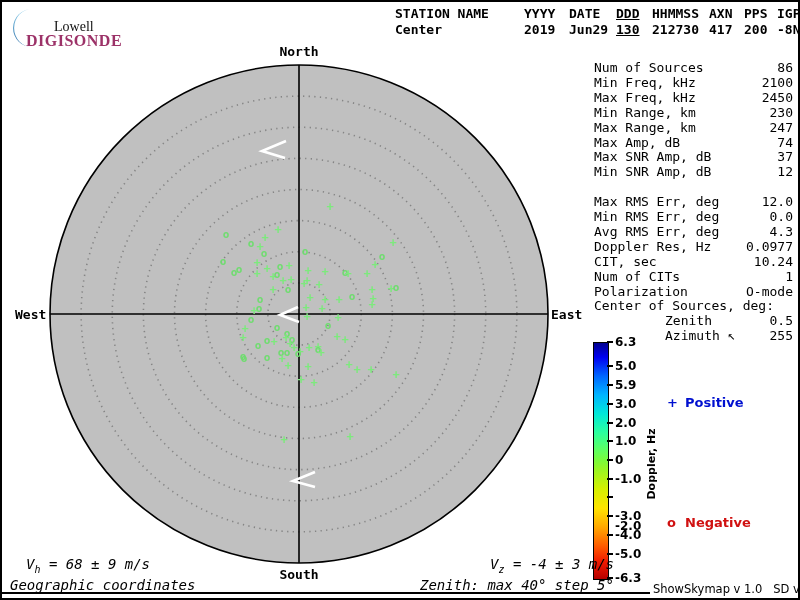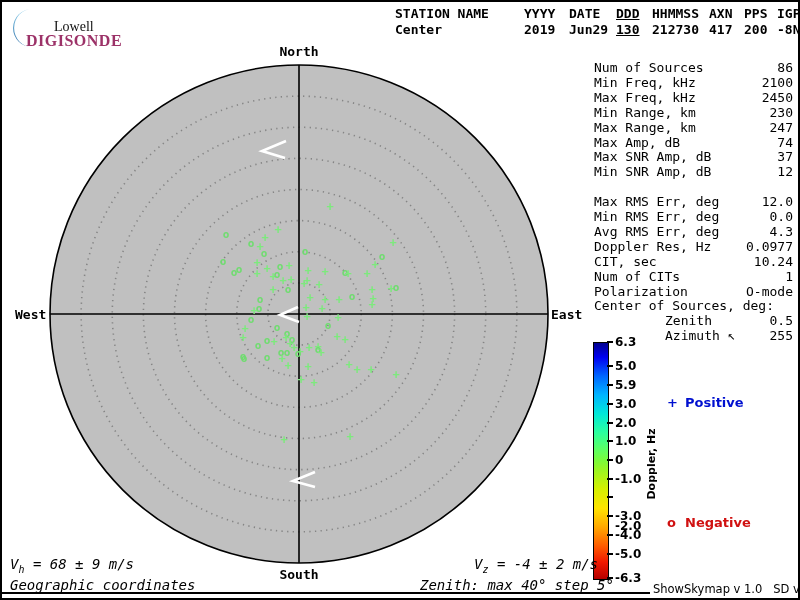--- a/index.html
+++ b/index.html
@@ -49,21 +49,21 @@
   .cb-tick{position:absolute;width:6px;height:2px;background:#000;}
   .cb-label{position:absolute;transform:translateY(-50%);font:bold 12px "DejaVu Sans",sans-serif;white-space:nowrap;}
   #doppler-axis-label{position:absolute;left:651px;top:464px;transform:translate(-50%,-50%) rotate(-90deg);
       font:bold 11px "DejaVu Sans",sans-serif;white-space:nowrap;z-index:2;}
   .legend{position:absolute;font:bold 13px "DejaVu Sans",sans-serif;white-space:pre;z-index:2;}
   #legend-positive{left:667px;top:395px;color:#0010d0;}
   #legend-negative{left:667px;top:515px;color:#d01010;}
   .legend .sign{display:inline-block;width:18px;}
 
   
-  .vel{position:absolute;font:italic 14px "DejaVu Sans Mono",monospace;white-space:pre;z-index:2;}
+  .vel{position:absolute;font:italic 14px "DejaVu Sans Mono",monospace;white-space:pre;z-index:2;margin-left:16px;}
   #vh-readout{left:10px;top:556px;}
   #vz-readout{left:474px;top:556px;}
   .vel sub{font-size:10px;}
   #geo-coords{position:absolute;left:10px;top:577px;font:italic 14px "DejaVu Sans Mono",monospace;z-index:2;}
   #zenith-scale{position:absolute;left:420px;top:577px;font:italic 14px "DejaVu Sans Mono",monospace;z-index:2;text-align:center;}
   #footer-line{position:absolute;left:0px;top:592px;width:650px;height:2px;background:#000;z-index:2;}
   #version-label{position:absolute;left:653px;top:582px;font:11.5px "DejaVu Sans",sans-serif;
       border-bottom:2px solid #000;padding:0 3px 2px 0;white-space:pre;z-index:2;}
 </style>
 </head>
@@ -308,18 +308,18 @@
       <div class="cb-label" style="left: 615px; top: 553.651px;">-5.0</div>
       <div class="cb-tick" style="left: 607px; top: 577px;"></div>
       <div class="cb-label" style="left: 615px; top: 578px;">-6.3</div>
     </div>
   <div id="doppler-axis-label">Doppler, Hz</div>
 
   <div class="legend" id="legend-positive"><span class="sign">+</span><span>Positive</span></div>
   <div class="legend" id="legend-negative"><span class="sign">o</span><span>Negative</span></div>
 
   <div class="vel" id="vh-readout"><span>V</span><sub>h</sub><span> = 68 ± 9 m/s</span></div>
-  <div class="vel" id="vz-readout"><span>V</span><sub>z</sub><span> = -4 ± 2 m/s</span></div>
+  <div class="vel" id="vz-readout"><span>V</span><sub>z</sub><span> = -4 ± 3 m/s</span></div>
   <div id="geo-coords">Geographic coordinates</div>
   <div id="zenith-scale">Zenith: max 40°  step 5°</div>
   <div id="footer-line"></div>
   <div id="version-label">ShowSkymap v 1.0   SD v 5.1</div>
 </div>
 
 </body></html>

